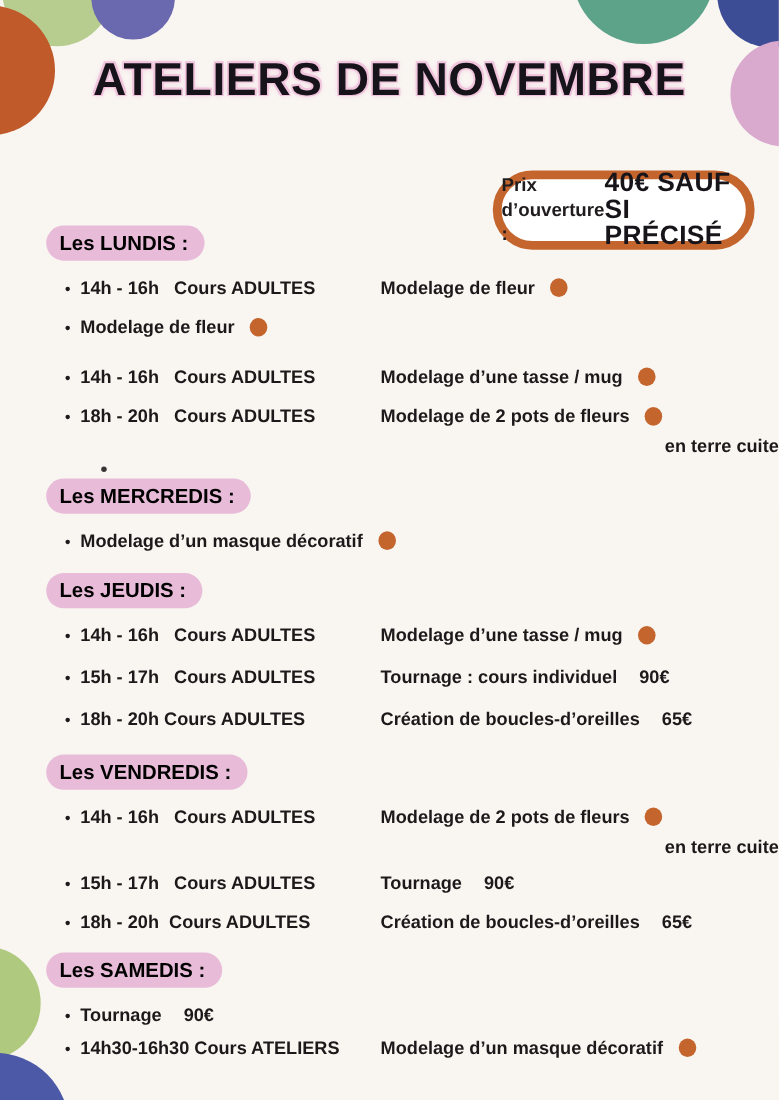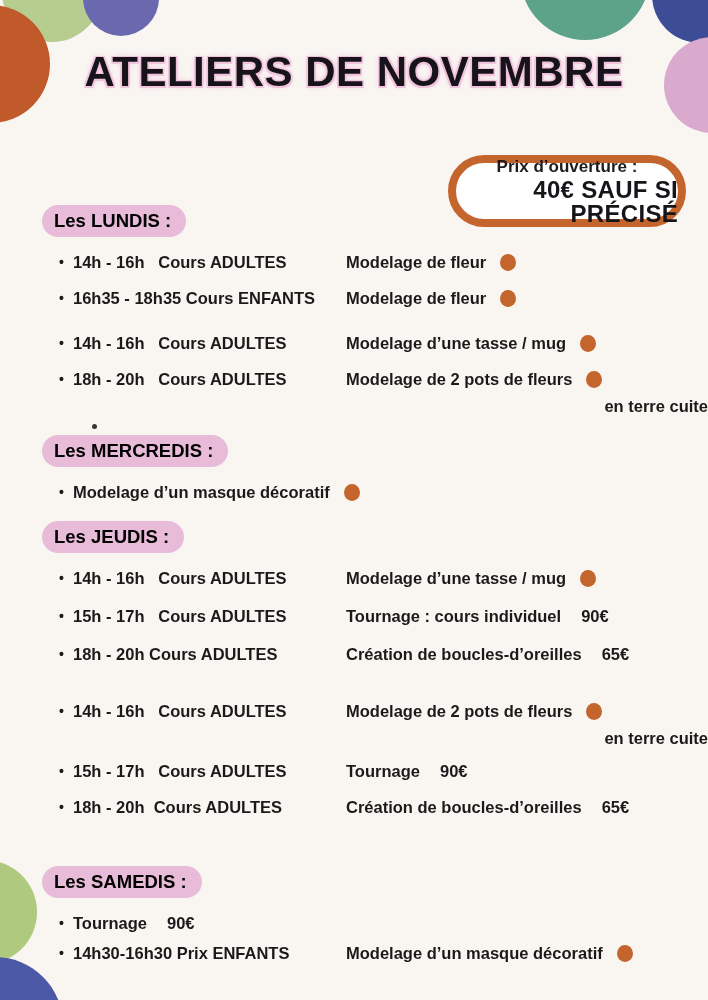--- a/index.html
+++ b/index.html
@@ -42,22 +42,22 @@
       -1.2px -1.2px 0 #CE7B2F, 1.2px -1.2px 0 #CE7B2F,
       -1.2px 1.2px 0 #CE7B2F, 1.2px 1.2px 0 #CE7B2F,
       0 0 4px #CE7B2F;
   }
   .badge {
     position:absolute; left:448px; top:155px;
     width:238px; height:72px; box-sizing:border-box;
     background:#FFFFFF;
     border:8px solid var(--accent, #C4652E);
     border-radius:38px;
-    display:flex; flex-direction:column; justify-content:center; align-items:center;
-    text-align:right;
+    display:flex; flex-direction:row; justify-content:center; align-items:center;
+    text-align:left;
   }
   .badge-line1 { font-size:17px;   font-weight:bold; color:#201C1E; line-height:22px; }
   .badge-line2 { font-size:24px; font-weight:bold; color:#17141A; line-height:24px; letter-spacing:0.3px; }
 
   .schedule { position:absolute; left:42px; top:0; right:0; bottom:0; }
   .section { position:absolute; left:0; right:0; }
   .s1 { top:205px; } .s2 { top:318px; } .s3 { top:435px; }
   .s4 { top:521px; } .s5 { top:686px; } .s6 { top:866px; }
 
   .stray {
@@ -123,21 +123,20 @@
     <span class="bullet">•</span>
     <span class="left">14h - 16h   Cours ADULTES</span>
     <span class="desc">
       <span class="desc-line"><span class="desc-text">Modelage de fleur</span><span class="dot"></span></span>
       
     </span>
   </div>
 
   <div class="row">
     <span class="bullet">•</span>
-    <span class="left">16h35 - 18h35 Cours ENFANTS</span>
     <span class="desc">
       <span class="desc-line"><span class="desc-text">Modelage de fleur</span><span class="dot"></span></span>
       
     </span>
   </div>
 </div>
   </section>
 
   <section class="section s2">
     
@@ -208,20 +207,23 @@
     <span class="desc">
       <span class="desc-line"><span class="desc-text">Création de boucles-d’oreilles</span><span class="price">65€</span></span>
       
     </span>
   </div>
 </div>
   </section>
 
   <section class="section s5">
     
+    <div class="sec-label">
+      <span class="sec-label-text">Les VENDREDIS :</span>
+    </div>
     <div class="items">
   <div class="row">
     <span class="bullet">•</span>
     <span class="left">14h - 16h   Cours ADULTES</span>
     <span class="desc">
       <span class="desc-line"><span class="desc-text">Modelage de 2 pots de fleurs</span><span class="dot"></span></span>
       <span class="desc2">en terre cuite</span>
     </span>
   </div>
 
@@ -254,21 +256,21 @@
   <div class="row">
     <span class="bullet">•</span>
     <span class="desc">
       <span class="desc-line"><span class="desc-text">Tournage</span><span class="price">90€</span></span>
       
     </span>
   </div>
 
   <div class="row">
     <span class="bullet">•</span>
-    <span class="left">14h30-16h30 Prix ENFANTS</span>
+    <span class="left">14h30-16h30 Cours ATELIERS</span>
     <span class="desc">
       <span class="desc-line"><span class="desc-text">Modelage d’un masque décoratif</span><span class="dot"></span></span>
       
     </span>
   </div>
 </div>
   </section>
 </div>
 </div>
 

